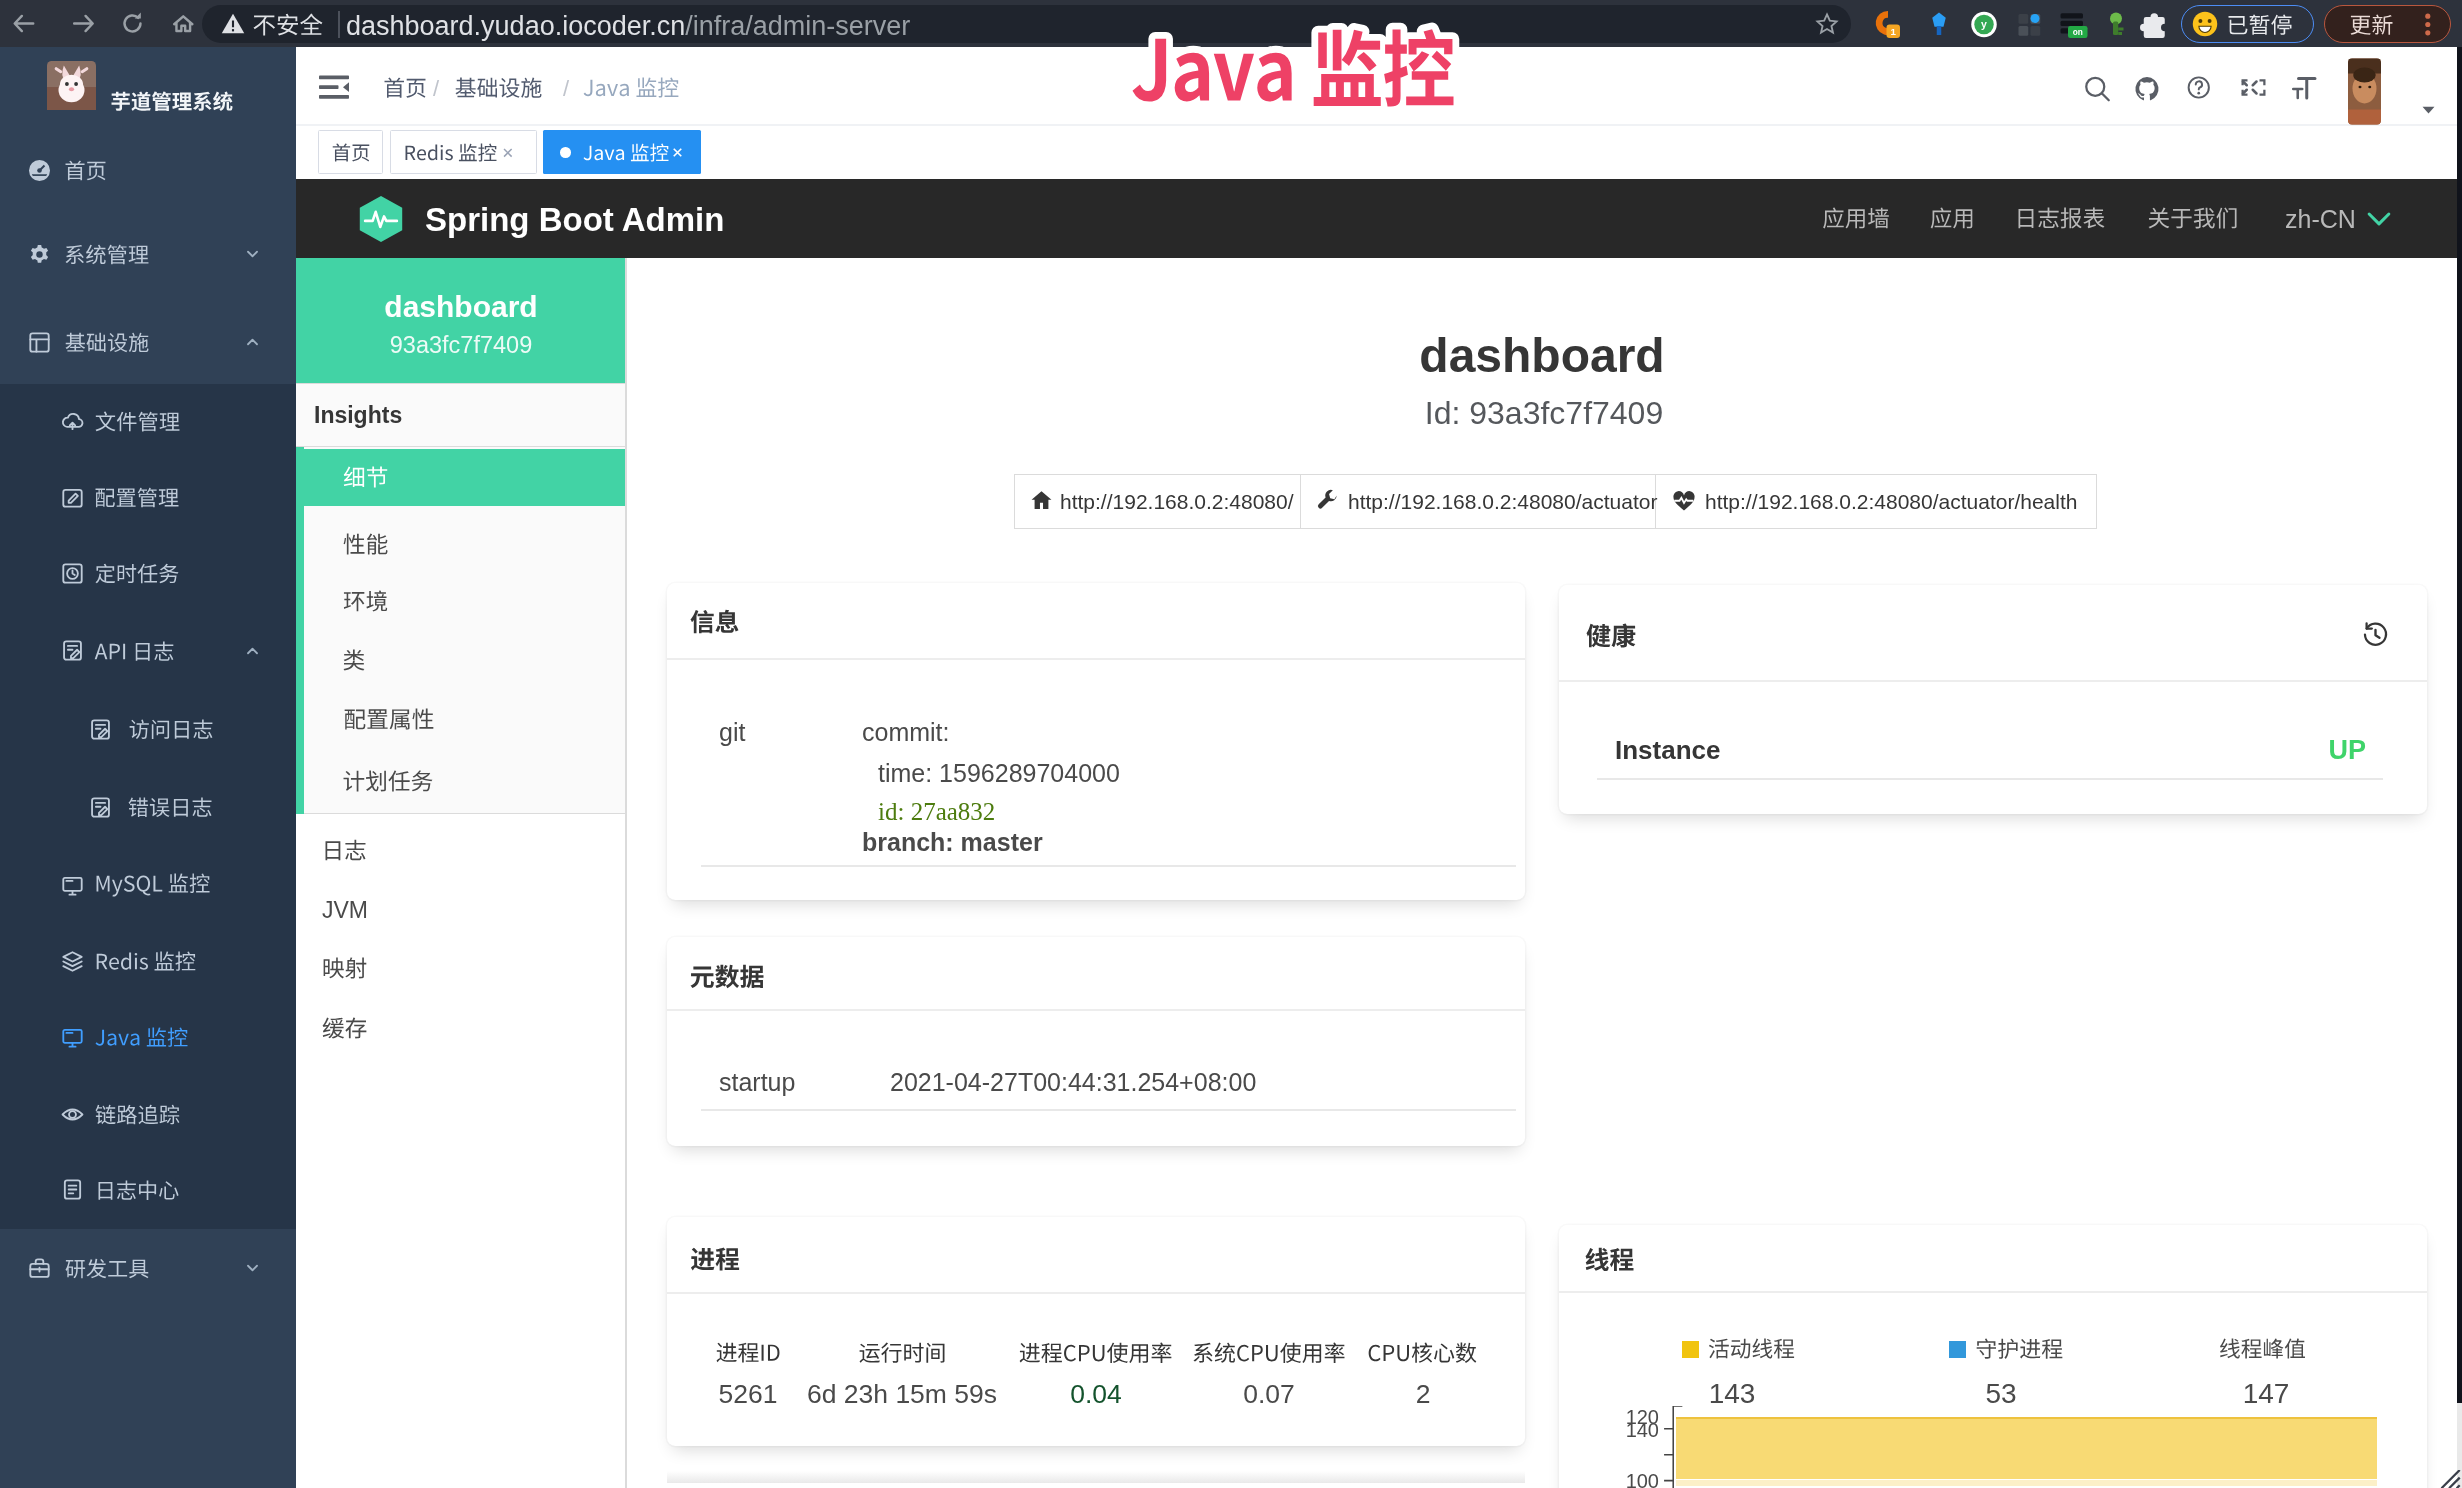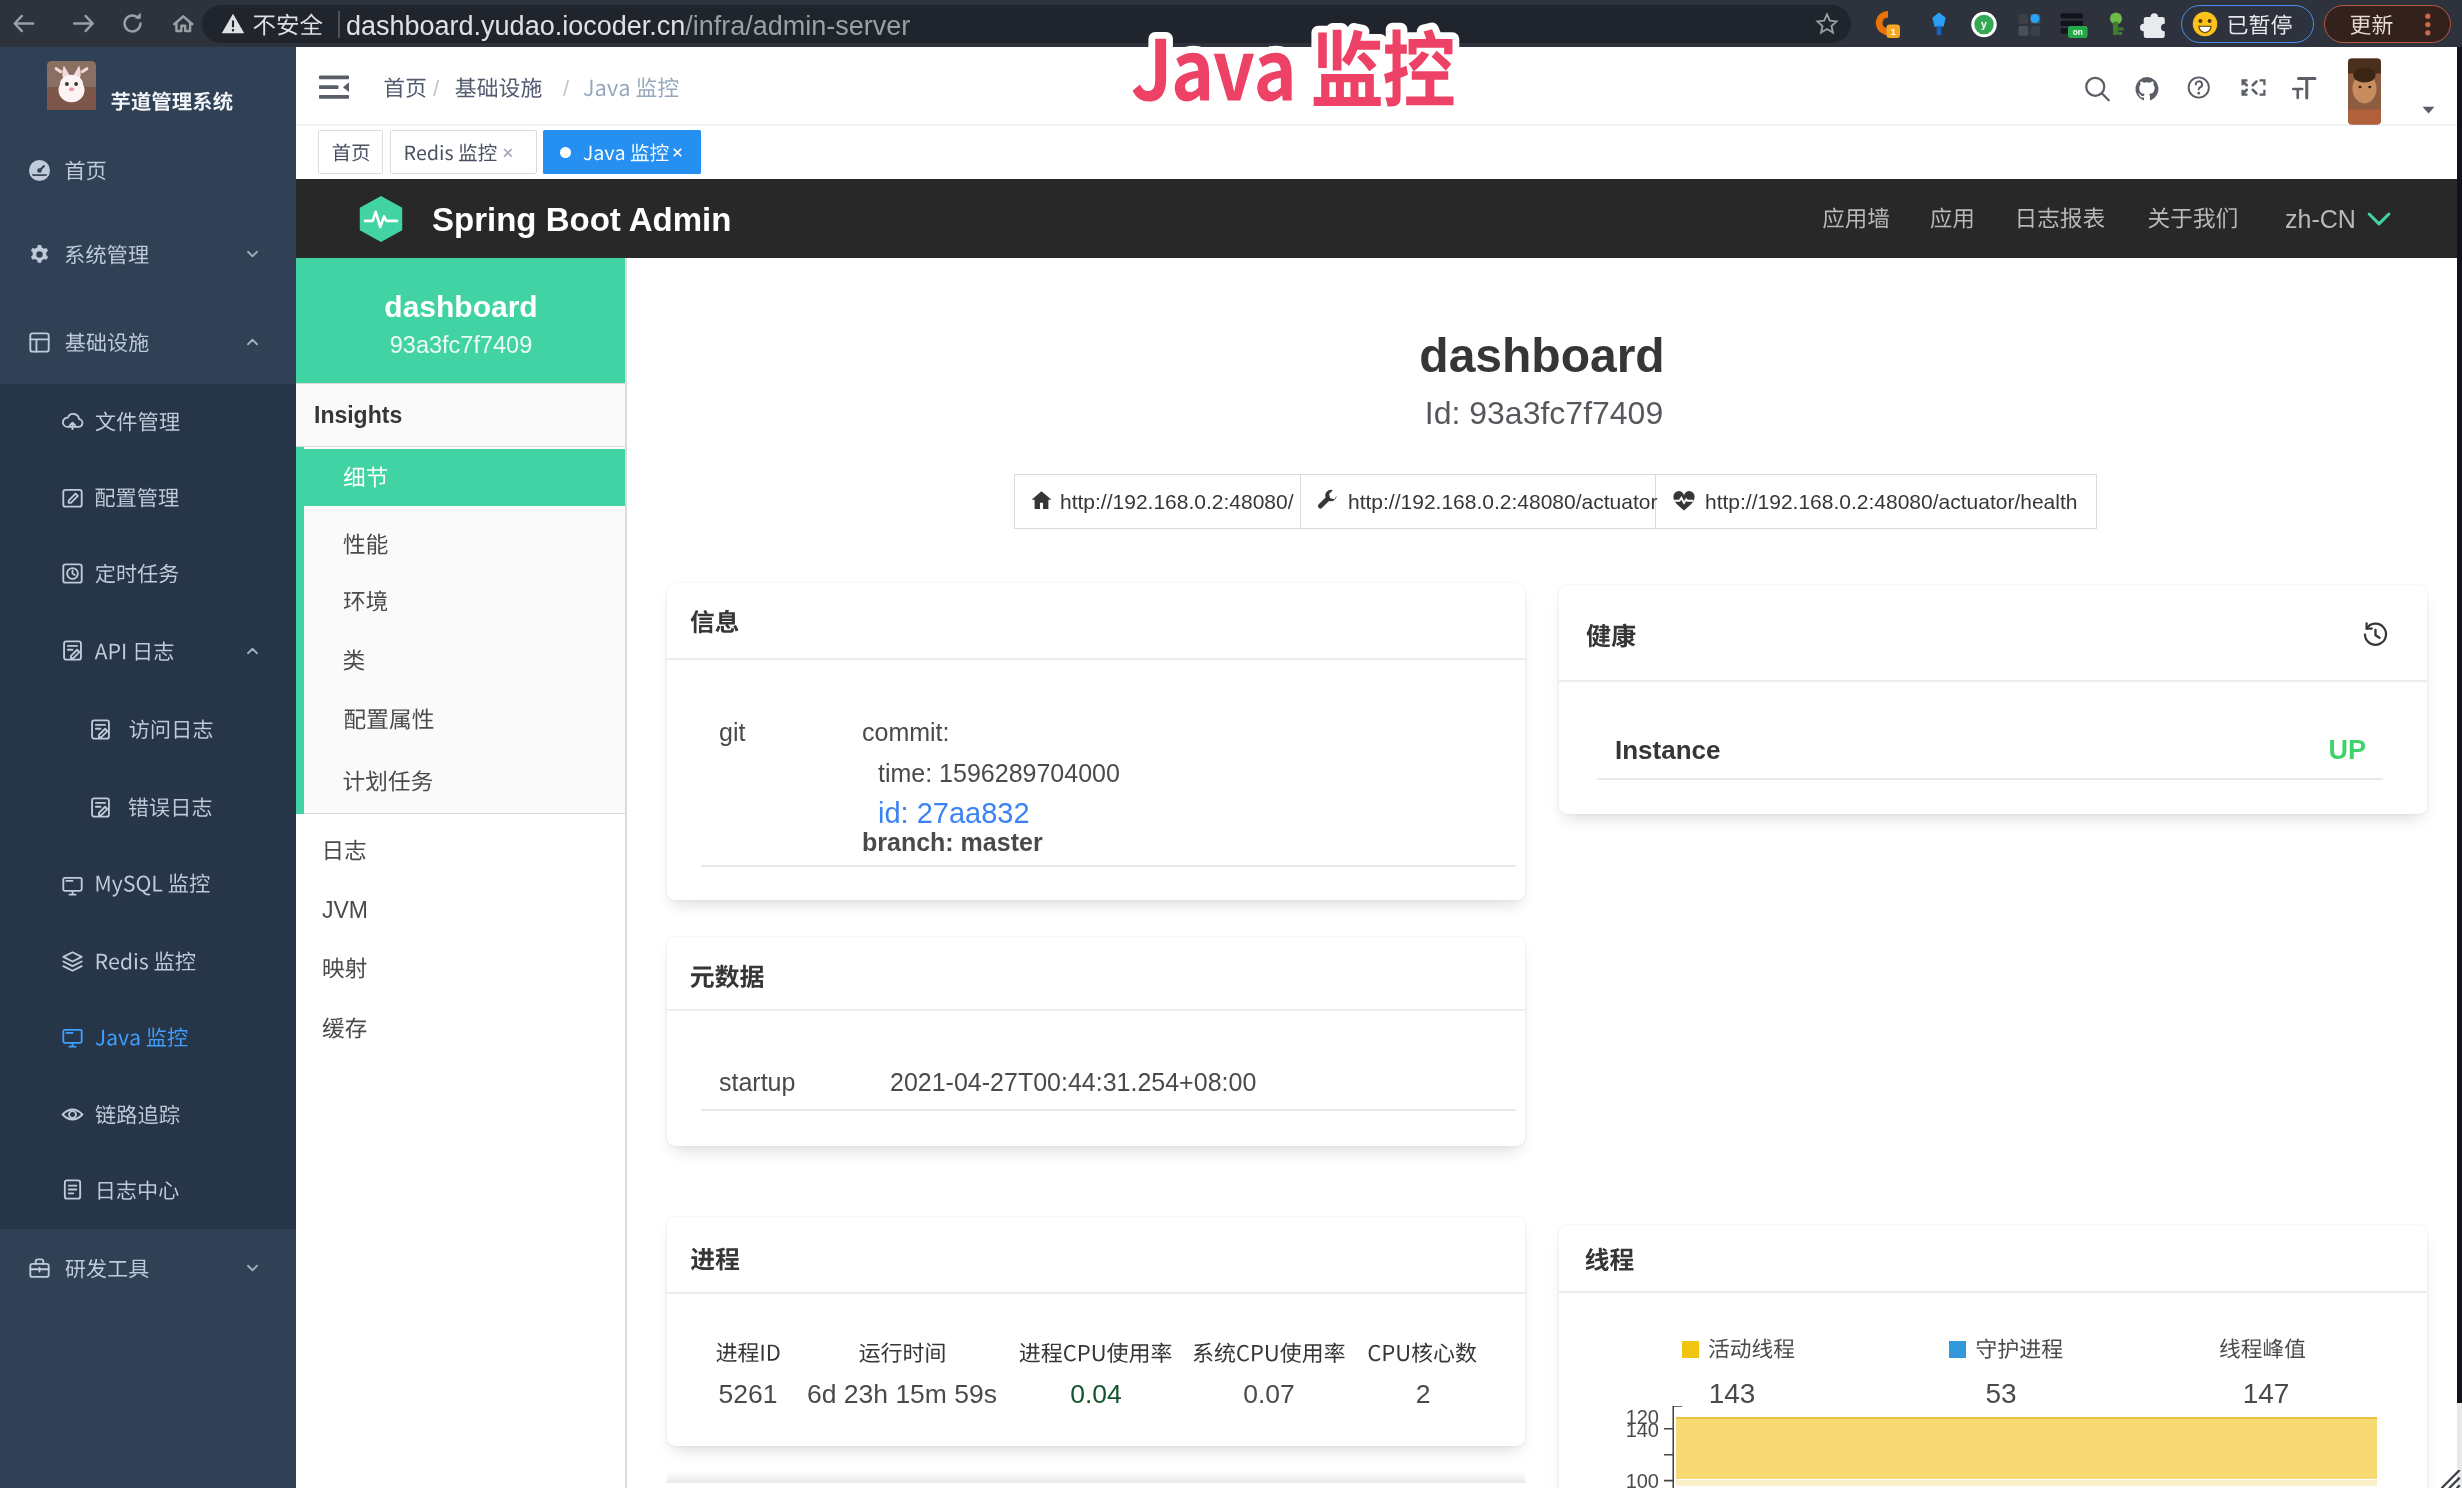--- a/index.html
+++ b/index.html
@@ -279,21 +279,21 @@
       <path d="M6.2 0.3Q4.3 0.3 3.1 -0.4Q1.8 -1.2 0.9 -2.7L2.6 -3.9Q3.3 -2.8 4.1 -2.3Q4.9 -1.8 5.9 -1.8Q7.5 -1.8 8.2 -2.7Q9 -3.7 9 -5.8V-19.1H11.4V-5.6Q11.4 -4 10.9 -2.6Q10.3 -1.2 9.2 -0.5Q8 0.3 6.2 0.3ZM19.6 0.3Q18.4 0.3 17.4 -0.1Q16.5 -0.6 16 -1.5Q15.4 -2.4 15.4 -3.7Q15.4 -6 17.5 -7.2Q19.6 -8.4 24.1 -8.9Q24.1 -9.9 23.9 -10.7Q23.6 -11.5 23 -12Q22.4 -12.5 21.2 -12.5Q20 -12.5 18.9 -12Q17.8 -11.5 17 -11L16 -12.6Q16.7 -13.1 17.6 -13.5Q18.4 -13.9 19.4 -14.2Q20.4 -14.5 21.6 -14.5Q23.3 -14.5 24.4 -13.8Q25.5 -13 26 -11.7Q26.5 -10.5 26.5 -8.7V0H24.5L24.3 -1.7H24.2Q23.2 -0.9 22.1 -0.3Q20.9 0.3 19.6 0.3ZM20.2 -1.6Q21.2 -1.6 22.2 -2.1Q23.1 -2.5 24.1 -3.4V-7.4Q21.7 -7.1 20.3 -6.6Q18.9 -6.1 18.3 -5.4Q17.7 -4.8 17.7 -3.8Q17.7 -2.6 18.5 -2.1Q19.2 -1.6 20.2 -1.6ZM34 0 28.9 -14.1H31.4L34 -6.1Q34.3 -5 34.7 -4Q35 -2.9 35.3 -1.9H35.4Q35.8 -2.9 36.1 -4Q36.4 -5 36.7 -6.1L39.4 -14.1H41.8L36.8 0ZM47.7 0.3Q46.6 0.3 45.6 -0.1Q44.7 -0.6 44.2 -1.5Q43.6 -2.4 43.6 -3.7Q43.6 -6 45.7 -7.2Q47.8 -8.4 52.3 -8.9Q52.3 -9.9 52 -10.7Q51.8 -11.5 51.2 -12Q50.5 -12.5 49.4 -12.5Q48.2 -12.5 47.1 -12Q46 -11.5 45.1 -11L44.2 -12.6Q44.9 -13.1 45.7 -13.5Q46.6 -13.9 47.6 -14.2Q48.6 -14.5 49.8 -14.5Q51.5 -14.5 52.6 -13.8Q53.6 -13 54.1 -11.7Q54.7 -10.5 54.7 -8.7V0H52.7L52.5 -1.7H52.4Q51.4 -0.9 50.2 -0.3Q49.1 0.3 47.7 0.3ZM48.4 -1.6Q49.4 -1.6 50.3 -2.1Q51.3 -2.5 52.3 -3.4V-7.4Q49.9 -7.1 48.5 -6.6Q47.1 -6.1 46.5 -5.4Q45.9 -4.8 45.9 -3.8Q45.9 -2.6 46.6 -2.1Q47.4 -1.6 48.4 -1.6ZM78.6 -21.8 80.5 -21.4Q79.9 -19.3 79.2 -17.4Q78.4 -15.4 77.4 -13.8Q76.4 -12.1 75.3 -10.9Q75.2 -11 74.9 -11.2Q74.6 -11.5 74.3 -11.7Q74 -11.9 73.7 -12Q75.4 -13.8 76.6 -16.4Q77.9 -18.9 78.6 -21.8ZM78.5 -18.2H87.1V-16.4H77.8ZM63.8 -0.4H87.4V1.4H63.8ZM66.7 -7.8H84.6V0.3H82.7V-6.1H79.2V0.3H77.4V-6.1H73.8V0.3H72V-6.1H68.5V0.3H66.7ZM79 -13.5 80.5 -14.6Q81.5 -14 82.5 -13.2Q83.5 -12.5 84.3 -11.7Q85.2 -11 85.8 -10.4L84.2 -9.2Q83.7 -9.8 82.8 -10.6Q82 -11.3 81 -12.1Q80 -12.9 79 -13.5ZM70.8 -21.8H72.7V-9.4H70.8ZM65.7 -20.9H67.6V-10.2H65.7ZM89.4 -7.6Q90.8 -8.1 92.9 -8.8Q95 -9.5 97.1 -10.2L97.4 -8.4Q95.5 -7.7 93.5 -7Q91.5 -6.3 89.8 -5.7ZM89.7 -16.8H97.3V-14.9H89.7ZM92.8 -21.9H94.6V-0.4Q94.6 0.4 94.4 0.8Q94.2 1.2 93.8 1.5Q93.3 1.7 92.5 1.8Q91.7 1.9 90.5 1.8Q90.5 1.5 90.3 1Q90.1 0.4 89.9 0.1Q90.8 0.1 91.5 0.1Q92.1 0.1 92.4 0.1Q92.6 0.1 92.7 -0Q92.8 -0.1 92.8 -0.4ZM99.3 -8.8H111.8V-7H99.3ZM97.2 -0.5H113.6V1.2H97.2ZM98.1 -18.7H113.4V-14.4H111.5V-17H99.9V-14.1H98.1ZM104.5 -7.7H106.5V0.4H104.5ZM103.8 -21.4 105.7 -21.9Q106.1 -21.1 106.5 -20.1Q106.9 -19.1 107.1 -18.5L105.2 -17.9Q105 -18.6 104.6 -19.6Q104.2 -20.6 103.8 -21.4ZM106.6 -14.4 107.8 -15.4Q108.7 -14.7 109.6 -13.9Q110.5 -13.1 111.4 -12.3Q112.2 -11.5 112.8 -10.9L111.5 -9.6Q111 -10.2 110.2 -11Q109.3 -11.9 108.4 -12.8Q107.5 -13.6 106.6 -14.4ZM103.1 -15.4 104.8 -14.8Q104.1 -13.8 103.2 -12.8Q102.3 -11.8 101.3 -10.9Q100.3 -10 99.4 -9.3Q99.3 -9.5 99.1 -9.8Q98.8 -10.1 98.6 -10.3Q98.4 -10.6 98.2 -10.8Q99.6 -11.7 100.9 -12.9Q102.2 -14.1 103.1 -15.4Z" fill="#fff"></path>
     </svg>
     <svg class="abs" style="left:670px;top:145px" width="15" height="15" viewBox="0 0 20 20" stroke="#fff" stroke-width="2.2">
       <path d="M5 5l10 10M15 5L5 15"></path>
     </svg>
     <div class="abs" style="left:296px;top:179px;width:2167px;height:79px;background:#282828;"></div>
     <svg class="abs" style="left:356px;top:195px" width="50" height="48" viewBox="0 0 66 63">
       <path d="M33 1L61 16.5V46.5L33 62L5 46.5V16.5Z" fill="#42d3a5"></path>
       <path d="M12 34h10l4-12 6 20 5-14 3 6h14" fill="none" stroke="#fff" stroke-width="3.4" stroke-linecap="round" stroke-linejoin="round"></path>
     </svg>
-    <div class="abs" style="font-family:'Liberation Sans',sans-serif;font-weight:700;font-size:33px;color:#fff;line-height:1;white-space:nowrap;left:425px;top:203px;margin-left:7px;">Spring Boot Admin</div>
+    <div class="abs" style="font-family:'Liberation Sans',sans-serif;font-weight:700;font-size:33px;color:#fff;line-height:1;white-space:nowrap;left:425px;top:203px;">Spring Boot Admin</div>
     <svg style="position:absolute;left:1821px;top:206px;overflow:visible" width="70" height="24" viewBox="-0.9 -27.4 91.7 32.0">
       <path d="M4.8 -21.3H28.3V-19.2H4.8ZM3.6 -21.3H5.9V-13.1Q5.9 -11.4 5.8 -9.4Q5.7 -7.3 5.4 -5.2Q5.1 -3.1 4.5 -1.1Q4 0.9 3.1 2.6Q2.9 2.4 2.5 2.2Q2.1 1.9 1.7 1.7Q1.3 1.5 1.1 1.3Q1.9 -0.2 2.5 -2.1Q3 -4 3.2 -5.9Q3.5 -7.8 3.6 -9.7Q3.6 -11.5 3.6 -13.1ZM14 -24.8 16.2 -25.4Q16.8 -24.4 17.3 -23.3Q17.9 -22.1 18.2 -21.3L15.9 -20.6Q15.6 -21.5 15.1 -22.7Q14.5 -23.9 14 -24.8ZM7.9 -14.7 9.9 -15.5Q10.5 -13.9 11.2 -12Q11.8 -10.2 12.4 -8.4Q13 -6.7 13.3 -5.2L11.2 -4.4Q10.9 -5.8 10.3 -7.6Q9.8 -9.3 9.2 -11.2Q8.5 -13.1 7.9 -14.7ZM14.4 -16.4 16.5 -16.9Q17 -15.3 17.5 -13.5Q18 -11.6 18.4 -9.9Q18.9 -8.1 19.1 -6.7L16.9 -6.1Q16.7 -7.5 16.3 -9.3Q15.9 -11 15.4 -12.9Q14.9 -14.7 14.4 -16.4ZM24.6 -17.1 26.9 -16.3Q26.1 -13.5 25 -10.5Q23.9 -7.6 22.5 -4.8Q21.1 -1.9 19.4 0.6Q19.2 0.3 18.8 -0.1Q18.3 -0.5 18 -0.8Q19.5 -3.1 20.8 -5.9Q22.1 -8.7 23 -11.6Q24 -14.5 24.6 -17.1ZM6.3 -1.2H28.6V1H6.3ZM35.9 -23.1H55.3V-20.9H35.9ZM35.9 -16.1H55.2V-14H35.9ZM35.7 -8.9H55.3V-6.8H35.7ZM34.6 -23.1H36.8V-12.2Q36.8 -10.5 36.7 -8.6Q36.5 -6.6 36.1 -4.6Q35.7 -2.6 34.9 -0.8Q34 1.1 32.7 2.5Q32.5 2.3 32.2 2Q31.9 1.7 31.6 1.5Q31.2 1.2 31 1.1Q32.2 -0.3 32.9 -2Q33.7 -3.6 34 -5.4Q34.4 -7.1 34.5 -8.9Q34.6 -10.6 34.6 -12.2ZM54.4 -23.1H56.6V-0.7Q56.6 0.4 56.3 1Q56 1.6 55.2 1.9Q54.5 2.1 53.1 2.2Q51.8 2.2 49.6 2.2Q49.6 1.8 49.3 1.2Q49.1 0.5 48.9 0.1Q49.9 0.1 50.9 0.1Q51.9 0.1 52.6 0.1Q53.3 0.1 53.6 0.1Q54 0.1 54.2 -0.1Q54.4 -0.2 54.4 -0.7ZM44 -22.3H46.3V2.1H44ZM70.9 -22.6H87.5V-20.7H70.9ZM72.6 -0.8H86.2V1.1H72.6ZM69.8 -15.1H88.7V-13.2H69.8ZM78.2 -25.2H80.3V-13.8H78.2ZM76.7 -6.1V-3.9H81.6V-6.1ZM75.1 -7.4H83.2V-2.6H75.1ZM71.2 -11H87.1V2.3H85V-9.2H73.3V2.4H71.2ZM72.1 -19.3 73.7 -20.2Q74.5 -19.3 75.4 -18.3Q76.2 -17.2 76.6 -16.3L75 -15.4Q74.6 -16.2 73.8 -17.3Q72.9 -18.4 72.1 -19.3ZM84.7 -20.1 86.5 -19.3Q85.7 -18.2 84.9 -17.2Q84 -16.1 83.3 -15.4L81.7 -16.2Q82.4 -17 83.3 -18.1Q84.2 -19.2 84.7 -20.1ZM61.4 -18H69.6V-15.9H61.4ZM64.6 -24.8H66.7V-5.4H64.6ZM61 -4.9Q62.1 -5.3 63.5 -5.8Q65 -6.4 66.5 -7.1Q68.1 -7.7 69.7 -8.4L70.1 -6.5Q68 -5.5 65.9 -4.5Q63.7 -3.5 61.9 -2.7Z" fill="#b9b9b9"></path>
     </svg>
     <svg style="position:absolute;left:1929px;top:206px;overflow:visible" width="45" height="24" viewBox="-0.9 -27.4 59.5 32.0">
       <path d="M4.8 -21.3H28.3V-19.2H4.8ZM3.6 -21.3H5.9V-13.1Q5.9 -11.4 5.8 -9.4Q5.7 -7.3 5.4 -5.2Q5.1 -3.1 4.5 -1.1Q4 0.9 3.1 2.6Q2.9 2.4 2.5 2.2Q2.1 1.9 1.7 1.7Q1.3 1.5 1.1 1.3Q1.9 -0.2 2.5 -2.1Q3 -4 3.2 -5.9Q3.5 -7.8 3.6 -9.7Q3.6 -11.5 3.6 -13.1ZM14 -24.8 16.2 -25.4Q16.8 -24.4 17.3 -23.3Q17.9 -22.1 18.2 -21.3L15.9 -20.6Q15.6 -21.5 15.1 -22.7Q14.5 -23.9 14 -24.8ZM7.9 -14.7 9.9 -15.5Q10.5 -13.9 11.2 -12Q11.8 -10.2 12.4 -8.4Q13 -6.7 13.3 -5.2L11.2 -4.4Q10.9 -5.8 10.3 -7.6Q9.8 -9.3 9.2 -11.2Q8.5 -13.1 7.9 -14.7ZM14.4 -16.4 16.5 -16.9Q17 -15.3 17.5 -13.5Q18 -11.6 18.4 -9.9Q18.9 -8.1 19.1 -6.7L16.9 -6.1Q16.7 -7.5 16.3 -9.3Q15.9 -11 15.4 -12.9Q14.9 -14.7 14.4 -16.4ZM24.6 -17.1 26.9 -16.3Q26.1 -13.5 25 -10.5Q23.9 -7.6 22.5 -4.8Q21.1 -1.9 19.4 0.6Q19.2 0.3 18.8 -0.1Q18.3 -0.5 18 -0.8Q19.5 -3.1 20.8 -5.9Q22.1 -8.7 23 -11.6Q24 -14.5 24.6 -17.1ZM6.3 -1.2H28.6V1H6.3ZM35.9 -23.1H55.3V-20.9H35.9ZM35.9 -16.1H55.2V-14H35.9ZM35.7 -8.9H55.3V-6.8H35.7ZM34.6 -23.1H36.8V-12.2Q36.8 -10.5 36.7 -8.6Q36.5 -6.6 36.1 -4.6Q35.7 -2.6 34.9 -0.8Q34 1.1 32.7 2.5Q32.5 2.3 32.2 2Q31.9 1.7 31.6 1.5Q31.2 1.2 31 1.1Q32.2 -0.3 32.9 -2Q33.7 -3.6 34 -5.4Q34.4 -7.1 34.5 -8.9Q34.6 -10.6 34.6 -12.2ZM54.4 -23.1H56.6V-0.7Q56.6 0.4 56.3 1Q56 1.6 55.2 1.9Q54.5 2.1 53.1 2.2Q51.8 2.2 49.6 2.2Q49.6 1.8 49.3 1.2Q49.1 0.5 48.9 0.1Q49.9 0.1 50.9 0.1Q51.9 0.1 52.6 0.1Q53.3 0.1 53.6 0.1Q54 0.1 54.2 -0.1Q54.4 -0.2 54.4 -0.7ZM44 -22.3H46.3V2.1H44Z" fill="#b9b9b9"></path>
     </svg>
     <svg style="position:absolute;left:2017px;top:206px;overflow:visible" width="89" height="24" viewBox="3.3 -27.2 117.7 31.7">
       <path d="M5.3 -23.2H25V1.9H22.6V-20.9H7.6V2.1H5.3ZM6.8 -12.8H23.6V-10.6H6.8ZM6.8 -2.1H23.6V0.1H6.8ZM31.7 -20.9H58.4V-18.7H31.7ZM33.6 -13.6H56.6V-11.5H33.6ZM43.8 -25.2H46.1V-12.1H43.8ZM38.1 -7.7H40.4V-1.2Q40.4 -0.5 40.8 -0.3Q41.2 -0.1 42.6 -0.1Q42.8 -0.1 43.5 -0.1Q44.1 -0.1 45 -0.1Q45.8 -0.1 46.6 -0.1Q47.4 -0.1 48.1 -0.1Q48.8 -0.1 49.2 -0.1Q50 -0.1 50.4 -0.3Q50.8 -0.6 51 -1.4Q51.1 -2.2 51.2 -3.8Q51.5 -3.6 51.8 -3.4Q52.2 -3.3 52.6 -3.1Q53 -3 53.3 -2.9Q53.1 -1 52.8 0.1Q52.4 1.2 51.6 1.6Q50.8 2 49.3 2Q49.1 2 48.4 2Q47.7 2 46.8 2Q45.9 2 45 2Q44 2 43.4 2Q42.7 2 42.5 2Q40.8 2 39.8 1.7Q38.9 1.4 38.5 0.8Q38.1 0.1 38.1 -1.1ZM41.3 -9.5 42.9 -10.8Q44.1 -10.1 45.4 -9.3Q46.7 -8.4 47.8 -7.5Q49 -6.6 49.7 -5.8L48 -4.3Q47.4 -5.1 46.3 -6Q45.1 -6.9 43.9 -7.9Q42.6 -8.8 41.3 -9.5ZM52.3 -7 54.4 -7.7Q55.1 -6.5 55.9 -5Q56.7 -3.6 57.4 -2.2Q58 -0.8 58.4 0.1L56.2 1.1Q55.9 0 55.2 -1.4Q54.6 -2.8 53.8 -4.2Q53.1 -5.7 52.3 -7ZM34.5 -7.4 36.5 -6.7Q36.2 -5.5 35.8 -4.1Q35.3 -2.7 34.8 -1.4Q34.2 -0.1 33.5 0.9L31.5 -0.1Q32.2 -1.1 32.7 -2.3Q33.3 -3.6 33.8 -4.9Q34.2 -6.2 34.5 -7.4ZM74.2 -13.9H86.1V-11.8H74.2ZM77.6 -12.8Q78.7 -9.9 80.3 -7.3Q81.9 -4.7 84.1 -2.7Q86.3 -0.7 88.9 0.4Q88.7 0.6 88.3 1Q88 1.3 87.8 1.7Q87.5 2 87.3 2.3Q84.7 1 82.4 -1.2Q80.2 -3.4 78.5 -6.2Q76.8 -9.1 75.7 -12.3ZM85.5 -13.9H86L86.4 -14L87.8 -13.5Q87.1 -10.1 85.6 -7Q84.1 -4 81.9 -1.6Q79.6 0.9 76.6 2.5Q76.4 2.1 75.9 1.6Q75.5 1.1 75.1 0.8Q77.2 -0.3 78.9 -1.8Q80.7 -3.3 82 -5.2Q83.3 -7 84.2 -9.2Q85.1 -11.2 85.5 -13.4ZM84.6 -24.2H86.9Q86.9 -24.2 86.9 -23.8Q86.9 -23.5 86.8 -23.2Q86.7 -20 86.5 -18.6Q86.2 -17.1 85.7 -16.6Q85.3 -16.2 84.8 -16Q84.3 -15.9 83.5 -15.8Q82.8 -15.8 81.5 -15.8Q80.2 -15.8 78.7 -15.9Q78.7 -16.3 78.5 -16.8Q78.3 -17.4 78.1 -17.8Q79 -17.7 80 -17.7Q80.9 -17.6 81.6 -17.6Q82.3 -17.6 82.6 -17.6Q83.1 -17.6 83.4 -17.6Q83.6 -17.7 83.8 -17.8Q84.1 -18.1 84.2 -18.7Q84.3 -19.4 84.4 -20.6Q84.5 -21.9 84.6 -23.8ZM61 -9.3Q62.3 -9.7 64 -10.1Q65.7 -10.6 67.6 -11.1Q69.5 -11.6 71.3 -12.2L71.6 -10Q69 -9.2 66.3 -8.4Q63.7 -7.6 61.6 -7ZM61.4 -19.1H71.4V-16.9H61.4ZM65.7 -25.2H68V-0.4Q68 0.6 67.7 1.2Q67.4 1.7 66.7 2Q66.1 2.2 65 2.3Q63.8 2.4 62 2.4Q62 1.9 61.8 1.3Q61.6 0.7 61.3 0.2Q62.6 0.3 63.6 0.3Q64.7 0.3 65 0.3Q65.4 0.2 65.5 0.1Q65.7 -0 65.7 -0.4ZM72.7 -24.2H85.3V-22.1H74.9V2.3H72.7ZM93.2 -22.5H117.1V-20.6H93.2ZM94.7 -18H115.7V-16.2H94.7ZM92 -13.5H118V-11.5H92ZM103.8 -25.2H106.1V-11.9H103.8ZM103.3 -13 105.2 -12.1Q104.1 -10.7 102.6 -9.5Q101.2 -8.3 99.5 -7.2Q97.8 -6.1 96 -5.2Q94.3 -4.3 92.6 -3.7Q92.4 -3.9 92.2 -4.3Q91.9 -4.6 91.6 -4.9Q91.3 -5.3 91.1 -5.5Q92.7 -6 94.5 -6.8Q96.2 -7.6 97.9 -8.6Q99.5 -9.6 100.9 -10.7Q102.3 -11.8 103.3 -13ZM106.7 -12.5Q107.6 -9.6 109.4 -7.2Q111.1 -4.9 113.5 -3.1Q116 -1.4 119 -0.6Q118.7 -0.3 118.5 0Q118.2 0.4 117.9 0.7Q117.7 1.1 117.5 1.4Q114.3 0.3 111.9 -1.5Q109.4 -3.4 107.6 -6.1Q105.8 -8.7 104.6 -11.9ZM115.4 -10.4 117.2 -9.1Q115.7 -7.8 113.9 -6.5Q112.1 -5.2 110.6 -4.4L109.1 -5.5Q110.2 -6.2 111.3 -7Q112.4 -7.9 113.5 -8.7Q114.6 -9.6 115.4 -10.4ZM97.6 2.4 97.4 0.4 98.4 -0.4 107.4 -3.1Q107.4 -2.6 107.5 -2.1Q107.6 -1.5 107.7 -1.1Q104.6 -0.1 102.7 0.5Q100.8 1.1 99.8 1.5Q98.7 1.8 98.3 2Q97.8 2.2 97.6 2.4ZM97.6 2.4Q97.5 2.1 97.3 1.7Q97.2 1.3 97 0.9Q96.8 0.6 96.6 0.3Q97 0.1 97.3 -0.3Q97.7 -0.8 97.7 -1.6V-8.1H100V0.3Q100 0.3 99.8 0.4Q99.6 0.5 99.2 0.8Q98.8 1 98.4 1.3Q98.1 1.6 97.8 1.9Q97.6 2.1 97.6 2.4Z" fill="#b9b9b9"></path>
     </svg>
     <svg style="position:absolute;left:2147px;top:206px;overflow:visible" width="91" height="24" viewBox="-0.6 -27.2 120.2 31.7">
@@ -360,21 +360,21 @@
     </svg>
     <div class="abs" style="font-family:'Liberation Sans',sans-serif;font-weight:400;font-size:21px;color:#363636;line-height:1;white-space:nowrap;left:1705px;top:491px;">http://192.168.0.2:48080/actuator/health</div>
     <div class="card" style="left:667px;top:583px;width:858px;height:317px"></div>
     <svg style="position:absolute;left:689px;top:608px;overflow:visible" width="51" height="27" viewBox="-1.2 -30.4 67.9 35.4">
       <path d="M12.6 -17.9H29.3V-14.8H12.6ZM12.6 -13.1H29.3V-10H12.6ZM14.6 -1.3H27.3V1.9H14.6ZM10.3 -22.9H31.7V-19.7H10.3ZM12.1 -8.2H29.7V2.8H26.2V-5H15.5V2.9H12.1ZM17.8 -26.8 21.2 -28.1Q21.8 -27.1 22.5 -25.9Q23.2 -24.7 23.6 -23.7L20.1 -22.2Q19.8 -23.1 19.1 -24.5Q18.4 -25.8 17.8 -26.8ZM7.8 -27.9 11.3 -26.8Q10.3 -24.1 9 -21.3Q7.6 -18.5 6.1 -16Q4.5 -13.5 2.8 -11.6Q2.6 -12.1 2.3 -12.8Q1.9 -13.6 1.5 -14.3Q1.1 -15 0.8 -15.5Q2.2 -17 3.5 -19Q4.8 -21 5.9 -23.3Q7 -25.6 7.8 -27.9ZM5.2 -18.7 8.8 -22.3 8.8 -22.3V3.1H5.2ZM42.8 -17.8V-16.2H55.9V-17.8ZM42.8 -13.4V-11.9H55.9V-13.4ZM42.8 -22.1V-20.6H55.9V-22.1ZM39 -25.1H59.9V-8.8H39ZM47.5 -28.4 52.3 -27.8Q51.7 -26.6 51.1 -25.6Q50.5 -24.6 50.1 -23.8L46.4 -24.6Q46.7 -25.4 47 -26.5Q47.3 -27.6 47.5 -28.4ZM41.3 -6.8H45.3V-2.3Q45.3 -1.6 45.7 -1.4Q46.1 -1.2 47.6 -1.2Q47.8 -1.2 48.4 -1.2Q48.9 -1.2 49.6 -1.2Q50.3 -1.2 51 -1.2Q51.7 -1.2 52.3 -1.2Q52.9 -1.2 53.2 -1.2Q54 -1.2 54.4 -1.5Q54.8 -1.7 55 -2.5Q55.1 -3.2 55.2 -4.8Q55.6 -4.5 56.3 -4.2Q56.9 -3.9 57.6 -3.7Q58.3 -3.5 58.8 -3.4Q58.6 -1.1 58.1 0.2Q57.5 1.5 56.4 1.9Q55.4 2.4 53.5 2.4Q53.2 2.4 52.5 2.4Q51.9 2.4 51.1 2.4Q50.3 2.4 49.5 2.4Q48.7 2.4 48.1 2.4Q47.5 2.4 47.2 2.4Q44.8 2.4 43.6 2Q42.3 1.6 41.8 0.5Q41.3 -0.5 41.3 -2.3ZM46.7 -7.8 49.7 -9.5Q50.5 -8.8 51.3 -7.9Q52.1 -7 52.8 -6.1Q53.4 -5.2 53.8 -4.5L50.6 -2.6Q50.3 -3.4 49.6 -4.3Q49 -5.2 48.2 -6.1Q47.4 -7.1 46.7 -7.8ZM57.5 -6.5 61 -8Q61.8 -6.9 62.5 -5.6Q63.2 -4.4 63.8 -3.2Q64.4 -1.9 64.7 -0.9L60.9 0.7Q60.7 -0.3 60.1 -1.5Q59.6 -2.8 58.9 -4.1Q58.2 -5.4 57.5 -6.5ZM37.2 -7.4 40.7 -5.9Q40.3 -4.8 39.8 -3.5Q39.3 -2.1 38.7 -0.9Q38.2 0.3 37.7 1.4L34 -0.4Q34.6 -1.4 35.2 -2.5Q35.7 -3.7 36.3 -5Q36.8 -6.2 37.2 -7.4Z" fill="#363636"></path>
     </svg>
     <div class="abs" style="left:667px;top:658px;width:858px;height:1.5px;background:#ededed;"></div>
     <div class="abs" style="font-family:'Liberation Sans',sans-serif;font-weight:400;font-size:25px;color:#4a4a4a;line-height:1;white-space:nowrap;left:719px;top:720px;">git</div>
     <div class="abs" style="font-family:'Liberation Sans',sans-serif;font-weight:400;font-size:25px;color:#4a4a4a;line-height:1;white-space:nowrap;left:862px;top:720px;">commit:</div>
     <div class="abs" style="font-family:'Liberation Sans',sans-serif;font-weight:400;font-size:25px;color:#4a4a4a;line-height:1;white-space:nowrap;left:878px;top:761px;">time: 1596289704000</div>
-    <div class="abs" style="font-family:Liberation Sans, sans-serif;font-weight:400;font-size:29px;color:#3b82f6;line-height:1;white-space:nowrap;left:878px;top:799px;">id: 27aa832</div>
+    <div class="abs" style="font-family:Liberation Serif, serif;font-weight:400;font-size:25px;color:#4d7c0f;line-height:1;white-space:nowrap;left:878px;top:799px;">id: 27aa832</div>
     <div class="abs" style="font-family:'Liberation Sans',sans-serif;font-weight:700;font-size:25px;color:#4a4a4a;line-height:1;white-space:nowrap;left:862px;top:830px;">branch: master</div>
     <div class="abs" style="left:701px;top:865px;width:815px;height:1.5px;background:#e8e8e8;"></div>
     <div class="card" style="left:1559px;top:585px;width:868px;height:229px"></div>
     <svg style="position:absolute;left:1585px;top:622px;overflow:visible" width="52" height="27" viewBox="-1.3 -30.4 68.4 35.4">
       <path d="M5.9 -28 9.5 -27Q8.7 -24.2 7.7 -21.4Q6.6 -18.5 5.2 -16Q3.9 -13.4 2.4 -11.5Q2.3 -12 2 -12.8Q1.7 -13.6 1.3 -14.4Q1 -15.2 0.7 -15.8Q2.3 -18.1 3.7 -21.3Q5.1 -24.6 5.9 -28ZM4 -18.4 7.4 -21.8 7.4 -21.8V2.9H4ZM21.5 -27.8H24.8V-1.7H21.5ZM16.6 -21.3H32V-18.4H16.6ZM17.1 -7.8H31V-4.7H17.1ZM17.8 -12.3H30.2V-9.3H17.8ZM9.2 -25.9H14.5V-22.6H9.2ZM11.1 -10.9Q11.9 -7.7 13.2 -5.8Q14.6 -3.8 16.3 -2.8Q18 -1.7 20 -1.4Q22.1 -1 24.4 -1Q24.9 -1 25.9 -1Q26.9 -1 28.1 -1Q29.3 -1 30.4 -1Q31.4 -1 32.1 -1Q31.7 -0.4 31.4 0.6Q31 1.6 30.9 2.3H29.5H24.2Q21.4 2.3 18.9 1.9Q16.5 1.4 14.5 0.1Q12.4 -1.2 10.9 -3.7Q9.3 -6.1 8.3 -10ZM18 -25.6H30V-13.9H18V-16.6H27.1V-22.8H18ZM11.2 -16.3H14.6V-13.3H10.2ZM13.9 -16.3H14.5L15.1 -16.3L17.2 -15.9Q16.6 -8.6 14.8 -4Q12.9 0.6 9.8 2.9Q9.5 2.6 9.1 2.1Q8.6 1.6 8.1 1.2Q7.6 0.8 7.2 0.6Q10.2 -1.5 11.8 -5.4Q13.4 -9.4 13.9 -15.6ZM9.6 -12.2Q9.5 -12.5 9.2 -13.1Q8.9 -13.6 8.6 -14.1Q8.3 -14.6 8.1 -14.9Q8.5 -15.1 9.2 -15.8Q9.8 -16.4 10.3 -17.2Q10.6 -17.7 11.2 -19Q11.9 -20.3 12.6 -22.1Q13.3 -23.9 13.8 -25.7V-25.8L15.1 -26.4L17.3 -24.9Q16.2 -21.8 14.8 -19Q13.4 -16.1 12.1 -14.1V-14Q12.1 -14 11.7 -13.8Q11.4 -13.6 10.9 -13.3Q10.4 -13.1 10 -12.8Q9.6 -12.5 9.6 -12.2ZM41 -16.3H60.2V-13.5H41ZM42.3 -20.3H62V-9.2H42V-11.9H58.3V-17.7H42.3ZM49.8 -22.5H53.9V-0.8Q53.9 0.6 53.5 1.4Q53.1 2.1 52.1 2.5Q51.1 2.9 49.6 3Q48.1 3 46 3Q45.9 2.3 45.6 1.4Q45.2 0.5 44.8 -0.2Q45.7 -0.2 46.5 -0.1Q47.4 -0.1 48.1 -0.1Q48.8 -0.2 49 -0.2Q49.5 -0.2 49.7 -0.3Q49.8 -0.5 49.8 -0.9ZM41.1 -7.4 43.2 -9.6Q43.9 -9.2 44.8 -8.6Q45.7 -8.1 46.5 -7.6Q47.4 -7 47.9 -6.6L45.8 -4.2Q45.3 -4.7 44.5 -5.2Q43.7 -5.8 42.8 -6.4Q41.9 -6.9 41.1 -7.4ZM60.6 -9.3 63.5 -7Q62 -6 60.3 -5Q58.6 -4.1 57.3 -3.4L55 -5.4Q55.9 -5.9 56.9 -6.6Q58 -7.3 59 -8Q59.9 -8.7 60.6 -9.3ZM53.7 -9.2Q54.7 -7.3 56.3 -5.8Q57.9 -4.3 60.2 -3.2Q62.4 -2.1 65 -1.6Q64.4 -1 63.8 -0.1Q63.1 0.9 62.7 1.6Q60 0.8 57.7 -0.6Q55.5 -2 53.8 -4Q52 -6 50.9 -8.5ZM39.6 -2.2Q41 -2.7 42.8 -3.4Q44.5 -4 46.5 -4.8Q48.5 -5.5 50.5 -6.3L51.1 -3.6Q48.5 -2.4 45.9 -1.2Q43.3 0 41.1 1ZM38.5 -25.5H64.6V-22H38.5ZM36.6 -25.5H40.4V-15.9Q40.4 -13.8 40.3 -11.4Q40.1 -9 39.8 -6.4Q39.4 -3.9 38.7 -1.5Q38 0.9 36.9 2.8Q36.6 2.5 36 2.1Q35.4 1.6 34.7 1.2Q34.1 0.9 33.7 0.7Q34.7 -1.1 35.3 -3.2Q35.9 -5.3 36.2 -7.5Q36.5 -9.8 36.5 -11.9Q36.6 -14 36.6 -15.9ZM48.2 -27.4 52.1 -28.4Q52.7 -27.5 53.3 -26.3Q53.9 -25.1 54.3 -24.3L50.2 -23.1Q49.9 -24 49.3 -25.2Q48.7 -26.4 48.2 -27.4ZM60.1 -16.6H64.9V-13.2H60.1Z" fill="#363636"></path>
     </svg>
     <svg class="abs" style="left:2361px;top:620px" width="29" height="29" viewBox="0 0 44 44" fill="none" stroke="#363636" stroke-width="3.4" stroke-linecap="round" stroke-linejoin="round">
       <path d="M8.5 13a16 16 0 1 1-2.5 9"></path>
       <path d="M8.5 5v8h8"></path>
       <path d="M22 15v8l6 4" stroke-width="3.6"></path>

